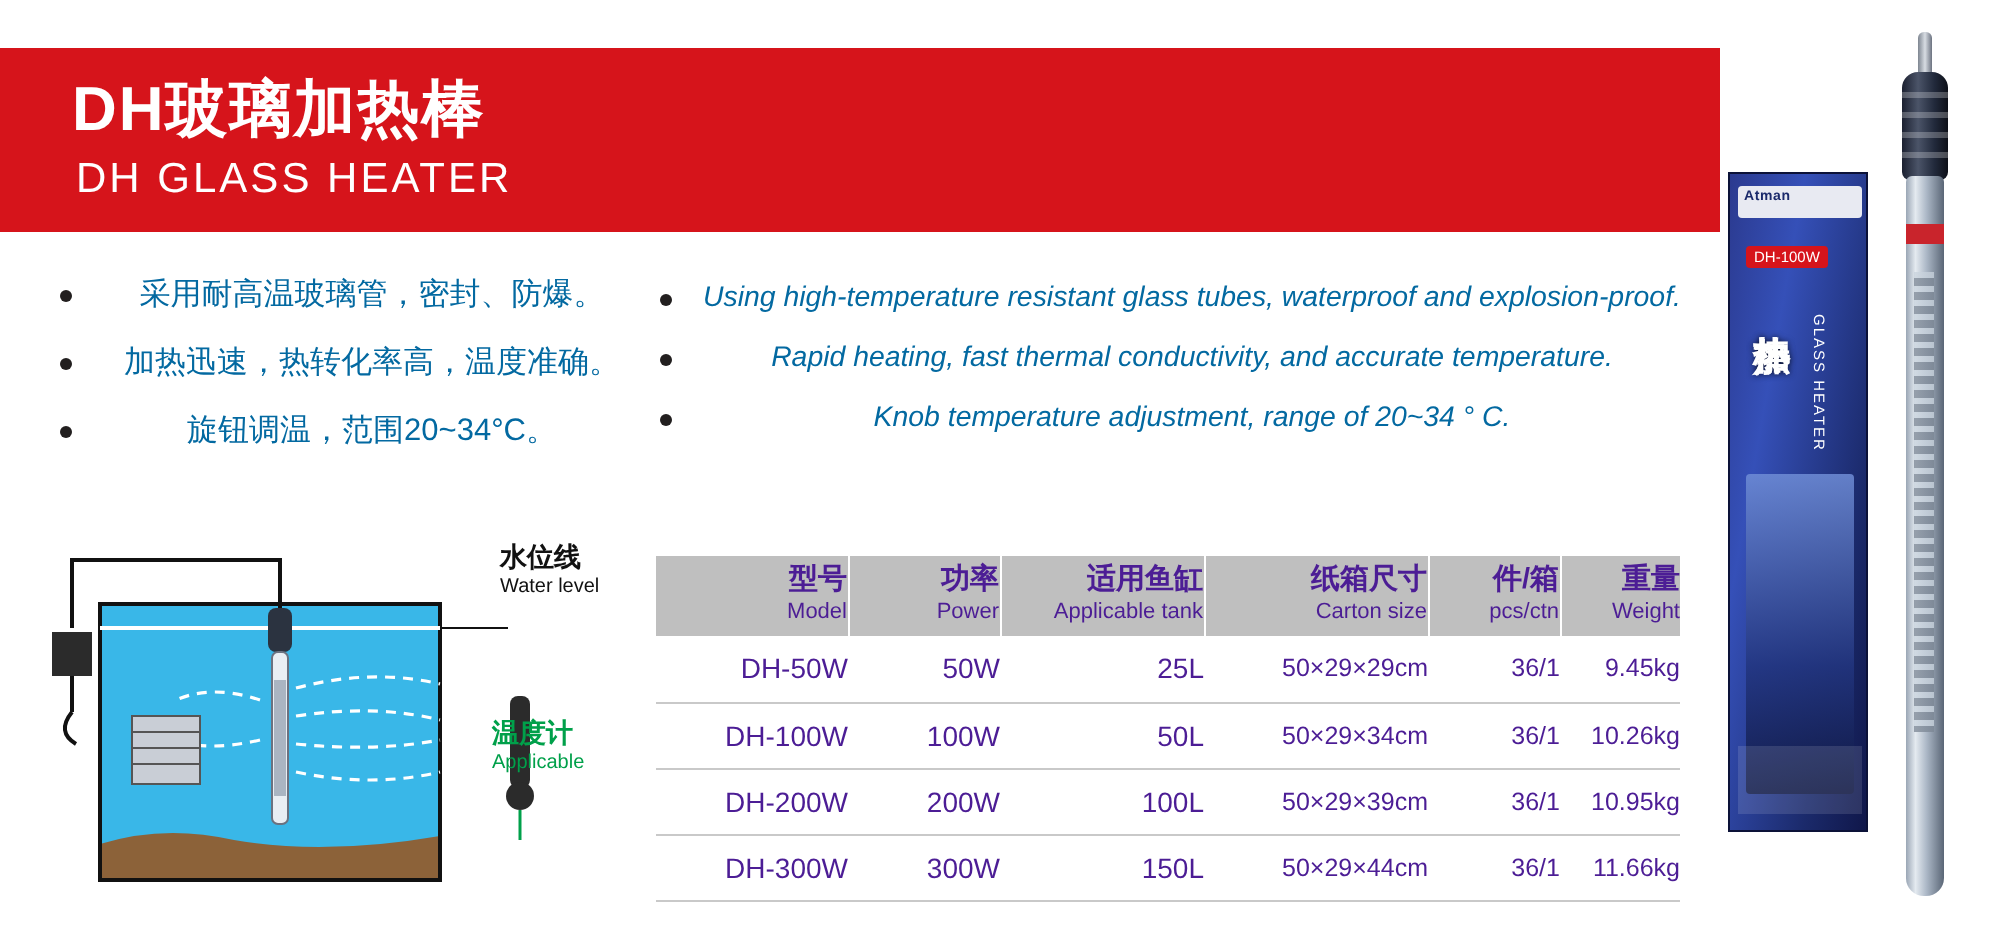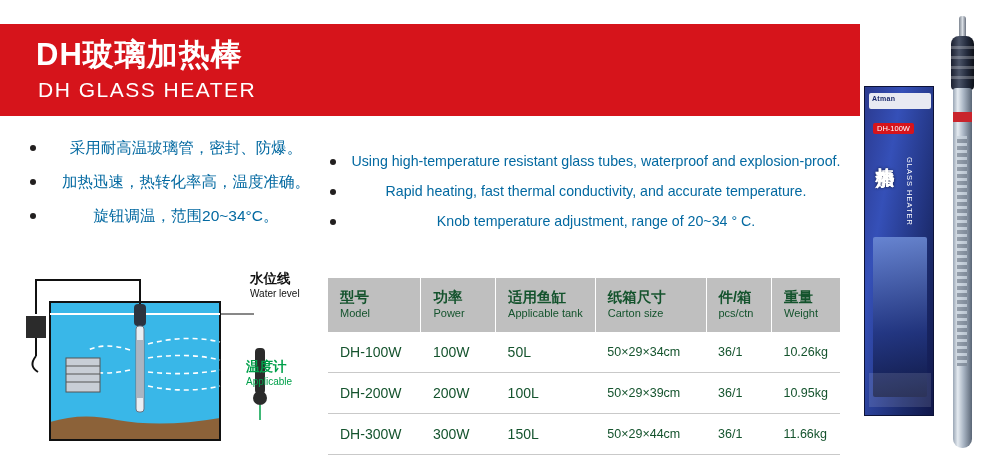--- a/index.html
+++ b/index.html
@@ -41,22 +41,23 @@
   }
 
   
   .features-cn {
     position: absolute;
     left: 28px; top: 138px;
     width: 300px;
   }
   .features-en {
     position: absolute;
-    left: 328px; top: 152px;
+    left: 328px; top: 140px;
     width: 520px;
+    font-style: italic;
   }
   .feat {
     position: relative;
     padding-left: 16px;
     color: #0369a1;
     margin-bottom: 9px;
     line-height: 1.35;
     text-align: center;
   }
   .features-cn .feat { font-size: 15.5px; margin-bottom: 13px; }
@@ -94,23 +95,23 @@
   }
 
   
   .spec {
     position: absolute;
     left: 328px; top: 278px;
     width: 512px;
     border-collapse: collapse;
   }
   .spec th, .spec td {
-    text-align: left;
-    color: #14532d;
-    padding: 12px;
+    text-align: right;
+    color: #4c1d95;
+    padding: 0;
   }
   .spec thead th {
     background: #bfbfbf;
     height: 40px;
     font-weight: normal;
     border-right: 1px solid #ffffff;
     vertical-align: middle;
   }
   .spec thead th:last-child { border-right: none; }
   .th-cn { display: block; font-size: 14.5px; font-weight: bold; line-height: 1.1; }
@@ -321,20 +322,28 @@
           <span class="th-cn">件/箱</span>
           <span class="th-en">pcs/ctn</span>
         </th>
         <th style="width:60px;">
           <span class="th-cn">重量</span>
           <span class="th-en">Weight</span>
         </th>
       </tr>
     </thead>
     <tbody>
+      <tr>
+        <td>DH-50W</td>
+        <td>50W</td>
+        <td>25L</td>
+        <td class="small">50×29×29cm</td>
+        <td class="small">36/1</td>
+        <td class="small">9.45kg</td>
+      </tr>
       <tr>
         <td>DH-100W</td>
         <td>100W</td>
         <td>50L</td>
         <td class="small">50×29×34cm</td>
         <td class="small">36/1</td>
         <td class="small">10.26kg</td>
       </tr>
       <tr>
         <td>DH-200W</td>

